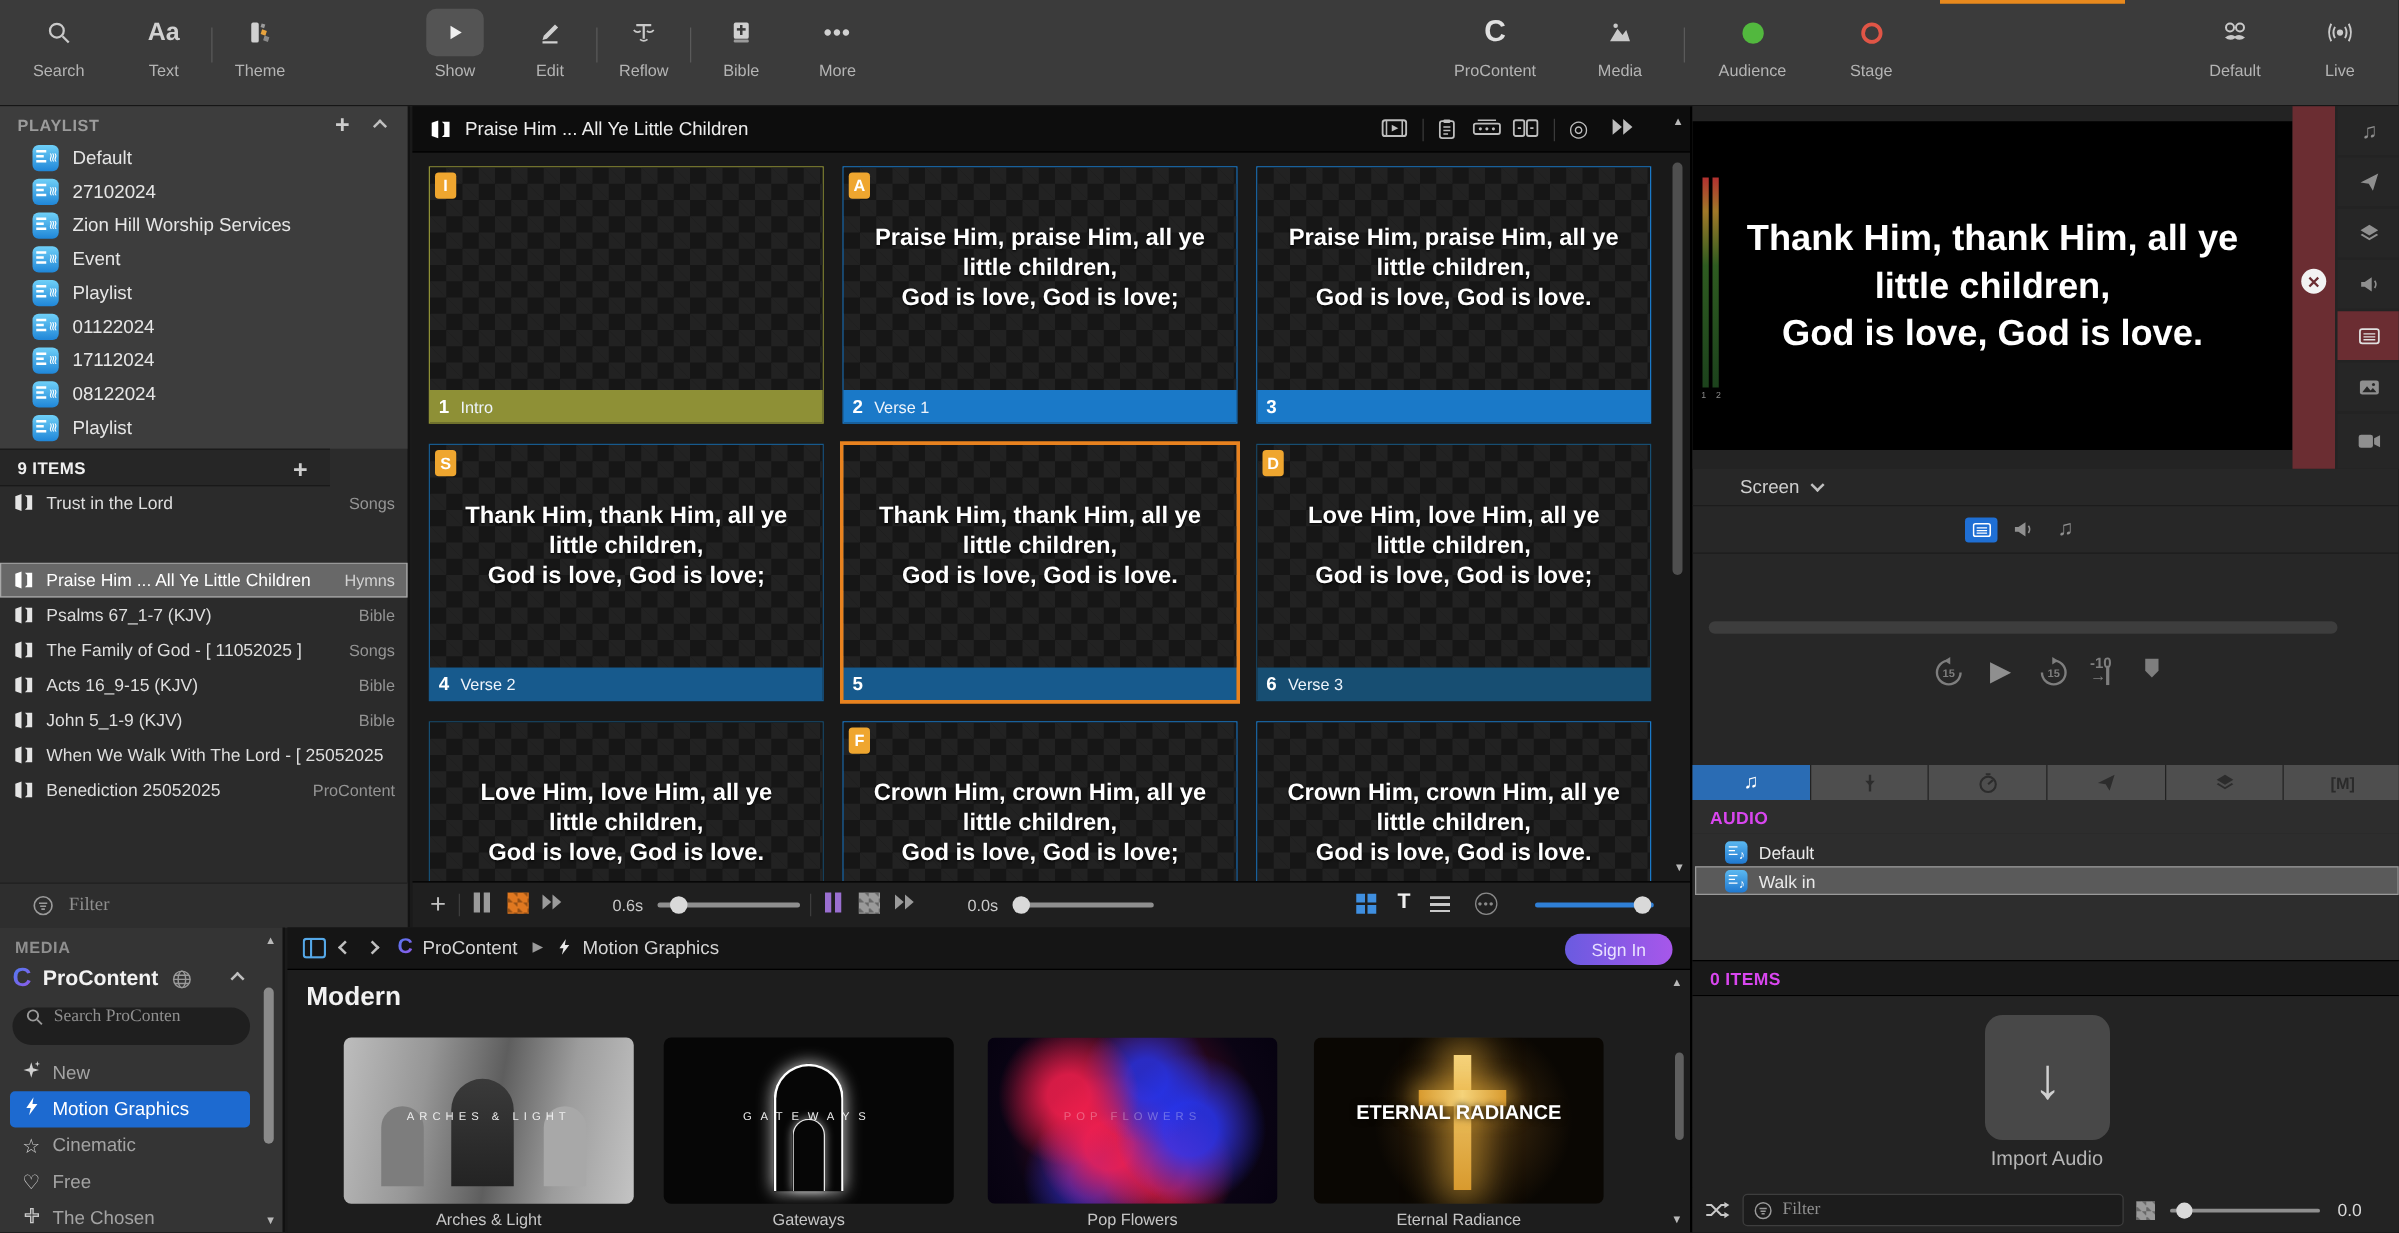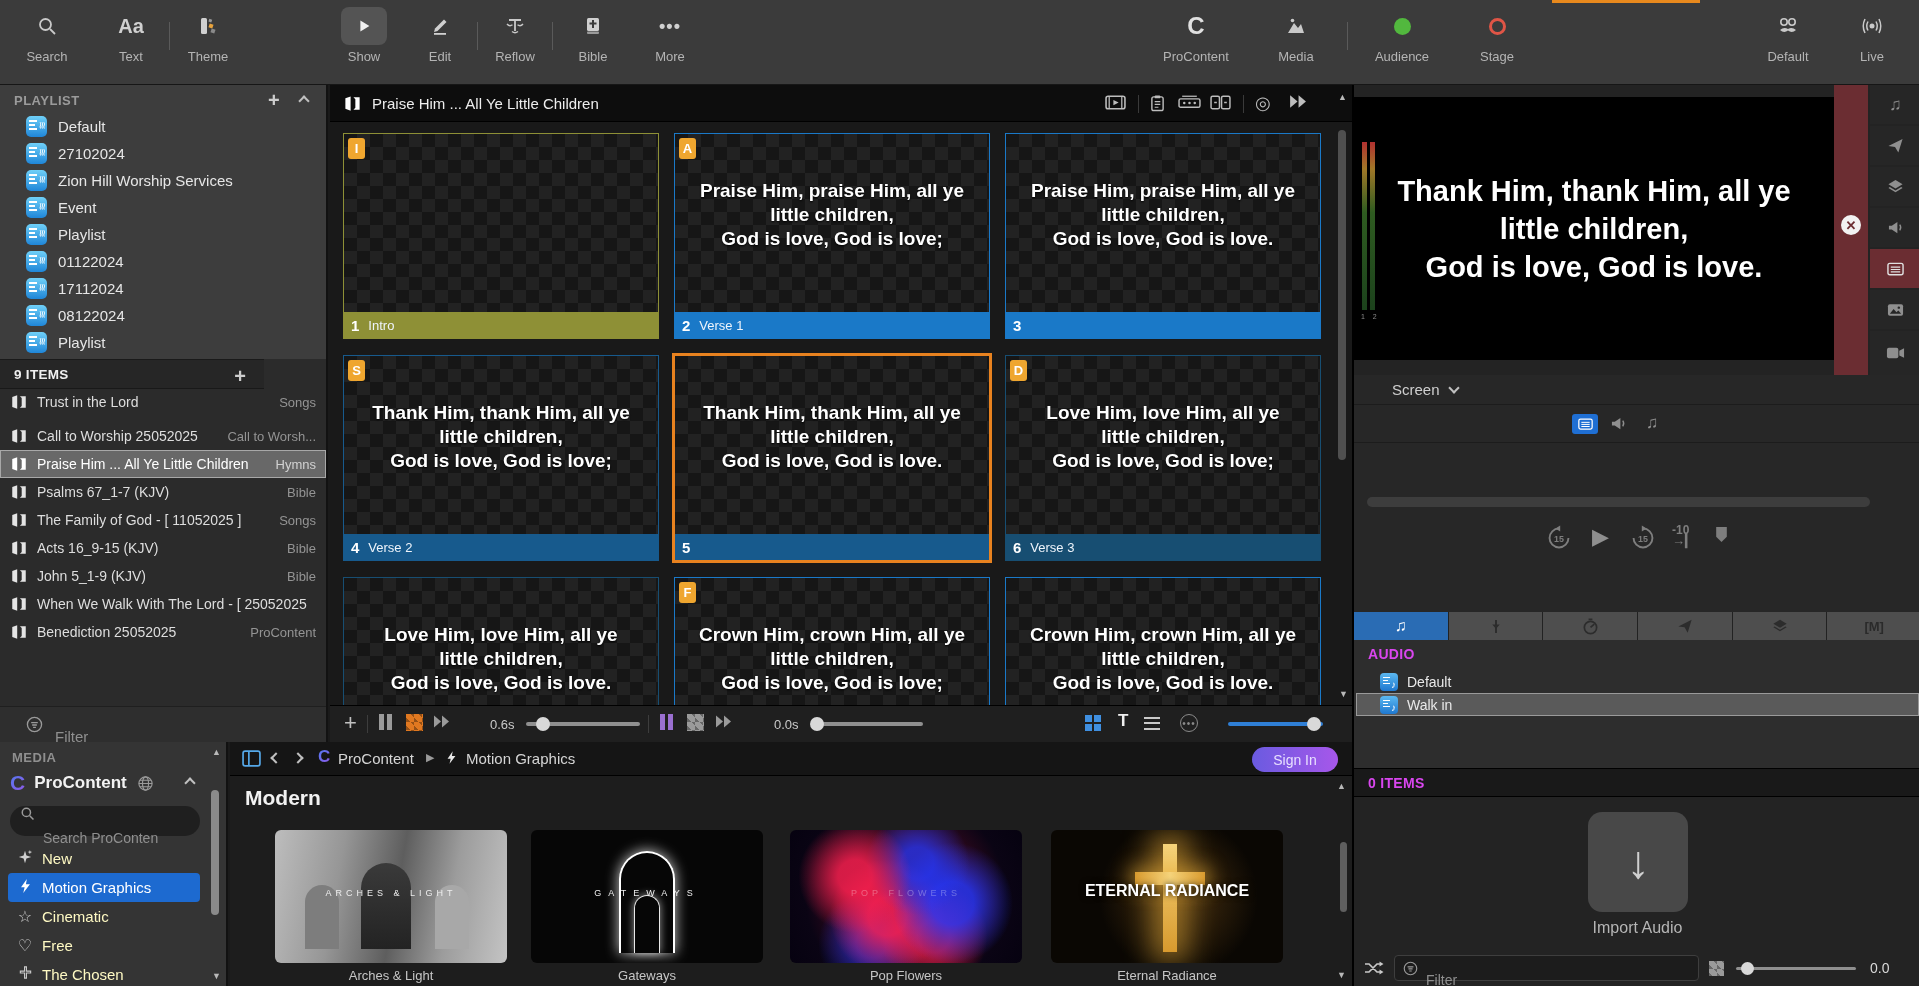--- a/index.html
+++ b/index.html
@@ -32,33 +32,33 @@
   .plus { position:absolute; color:#cdcdcd; font-size:20px; font-weight:bold; line-height:1; }
   .chev { display:inline-block; width:8px; height:8px; border-left:2px solid #c0c0c0; border-top:2px solid #c0c0c0; }
   .chev.up { transform:rotate(45deg); } .chev.dn { transform:rotate(225deg); }
   .chev.lf { transform:rotate(-45deg); } .chev.rt { transform:rotate(135deg); }
   .lib-row { position:absolute; left:0; width:326px; height:28px; display:flex; align-items:center; padding:0 10px; }
   .lib-row .ti { font-size:14px; color:#dedede; margin-left:9px; white-space:nowrap; overflow:hidden; flex:1; }
   .lib-row .tg { font-size:13px; color:#949494; margin-left:6px; white-space:nowrap; }
   .lib-row.sel { background:#686868; box-shadow:inset 0 0 0 1px #a8a8a8; }
   .lib-row.sel .ti { color:#fff; } .lib-row.sel .tg { color:#d2d2d2; }
   .filter-row { position:absolute; left:0; top:621px; width:326px; height:36px; background:#2e2e2e; border-top:1px solid #1f1f1f; display:flex; align-items:center; padding-left:26px; }
-  .filter-row input, .pill input, .f2 input { background:transparent; border:none; outline:none; color:#eab308; font-size:15px; font-family:Liberation Sans, sans-serif; width:140px; margin-left:12px;margin-top:24px; }
+  .filter-row input, .pill input, .f2 input { background:transparent; border:none; outline:none; color:#eab308; font-size:15px; font-family:Liberation Serif, serif; width:140px; margin-left:12px; }
   input::placeholder { color:#8f8f8f; }
 
   
   .media-side { left:0; top:742px; width:228px; height:244px; background:#343434; border-right:2px solid #111; }
   .media-head { position:absolute; left:12px; top:8px; font-size:13px; font-weight:bold; color:#8f8f8f; letter-spacing:.5px; }
   .brand-row { position:absolute; left:10px; top:28px; width:210px; height:26px; display:flex; align-items:center; }
   .clogo { font-weight:800; font-size:21px; background:linear-gradient(135deg,#4a7df0,#9a55e8); -webkit-background-clip:text; background-clip:text; color:transparent; }
   .brand-row .bn { font-size:17px; font-weight:bold; color:#f2f2f2; margin-left:9px; }
   .pill { position:absolute; left:10px; top:64px; width:190px; height:30px; background:#1f1f1f; border-radius:15px; display:flex; align-items:flex-start; padding-left:10px; }
   .ms-row { position:absolute; left:8px; width:192px; height:29px; display:flex; align-items:center; border-radius:4px; }
   .ms-row .ic2 { width:34px; text-align:center; font-size:16px; color:#cfcfcf; }
-  .ms-row .lb2 { font-size:15px; color:#fef9c3; }
+  .ms-row .lb2 { font-size:15px; color:#a3a3a3; }
   .ms-row.sel { background:#1d6ad0; } .ms-row.sel .lb2 { color:#fff; }
   .sb-thumb { position:absolute; border-radius:4px; background:#8a8a8a; }
 
   
   .center-panel { left:330px; top:85px; width:1022px; height:657px; background:#191919; }
   .sp-head { position:absolute; left:0; top:0; width:1022px; height:37px; background:#0d0d0d; border-bottom:1px solid #000; }
   .sp-title { position:absolute; left:42px; top:10px; font-size:15px; color:#ededed; }
   .hic { position:absolute; top:9px; color:#bdbdbd; }
   .grid { position:absolute; left:0; top:37px; width:1022px; height:583px; overflow:hidden; }
   .slide { position:absolute; width:316px; height:206px; border:1px solid #444; background:#141414; }
@@ -383,28 +383,20 @@
     </div>
 
     <div class="lib-row" style="top:303px">
         <svg width="18" height="18" viewBox="0 0 20 20">
           <path d="M2.5 4.5 L8 2.5 V17.5 L2.5 15.5 Z" fill="#e4e4e4"></path>
           <path d="M11 3.5 H17.5 V16.5 H11 L13 14.5 V5.5 Z" fill="#e4e4e4"></path>
         </svg>
         <span class="ti">Trust in the Lord</span>
         <span class="tg">Songs</span>
       </div>
-    <div class="lib-row" style="top:337px">
-        <svg width="18" height="18" viewBox="0 0 20 20">
-          <path d="M2.5 4.5 L8 2.5 V17.5 L2.5 15.5 Z" fill="#e4e4e4"></path>
-          <path d="M11 3.5 H17.5 V16.5 H11 L13 14.5 V5.5 Z" fill="#e4e4e4"></path>
-        </svg>
-        <span class="ti">Call to Worship 25052025</span>
-        <span class="tg">Call to Worsh...</span>
-      </div>
     <div class="lib-row sel" style="top:365px">
         <svg width="18" height="18" viewBox="0 0 20 20">
           <path d="M2.5 4.5 L8 2.5 V17.5 L2.5 15.5 Z" fill="#fff"></path>
           <path d="M11 3.5 H17.5 V16.5 H11 L13 14.5 V5.5 Z" fill="#fff"></path>
         </svg>
         <span class="ti">Praise Him ... All Ye Little Children</span>
         <span class="tg">Hymns</span>
       </div>
     <div class="lib-row" style="top:393px">
         <svg width="18" height="18" viewBox="0 0 20 20">

